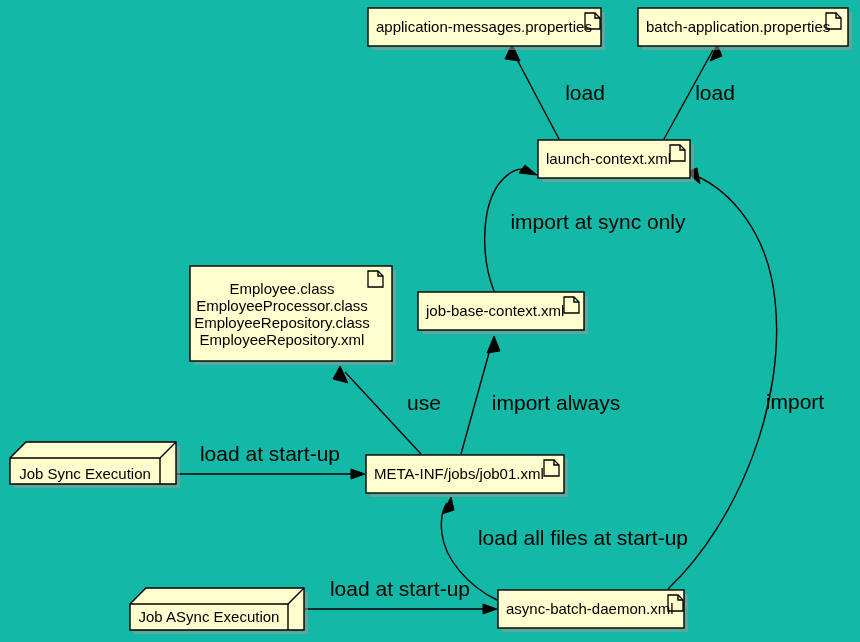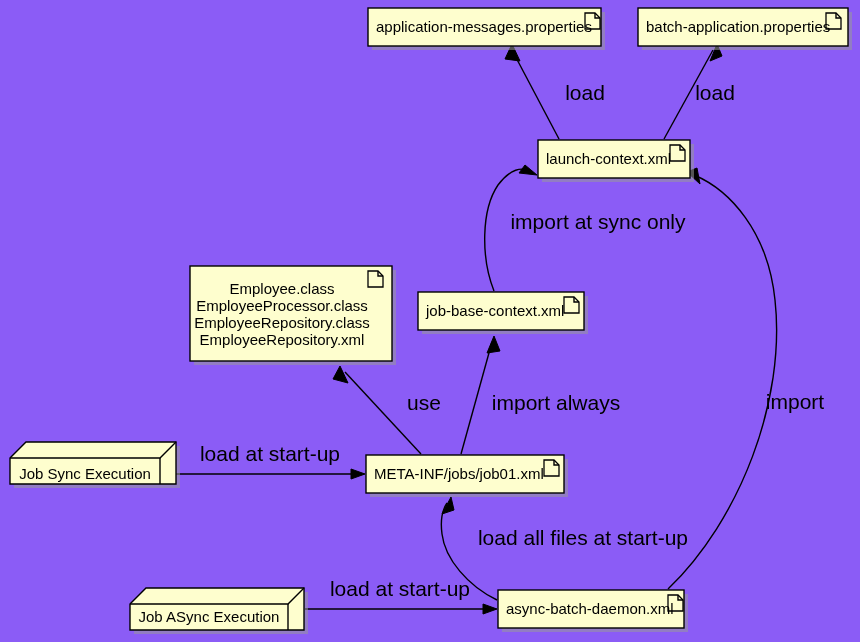--- a/index.html
+++ b/index.html
@@ -7,21 +7,21 @@
     padding: 0;
     background: #FFFFFF;
   }
   body {
     font-family: "Liberation Sans", sans-serif;
   }
   #canvas-wrap {
     position: relative;
     width: 860px;
     height: 642px;
-    background: #8b5cf6;
+    background: #14b8a6;
     overflow: hidden;
   }
   svg#diagram {
     position: absolute;
     left: 0;
     top: 0;
     width: 860px;
     height: 642px;
   }
   .node-text {

